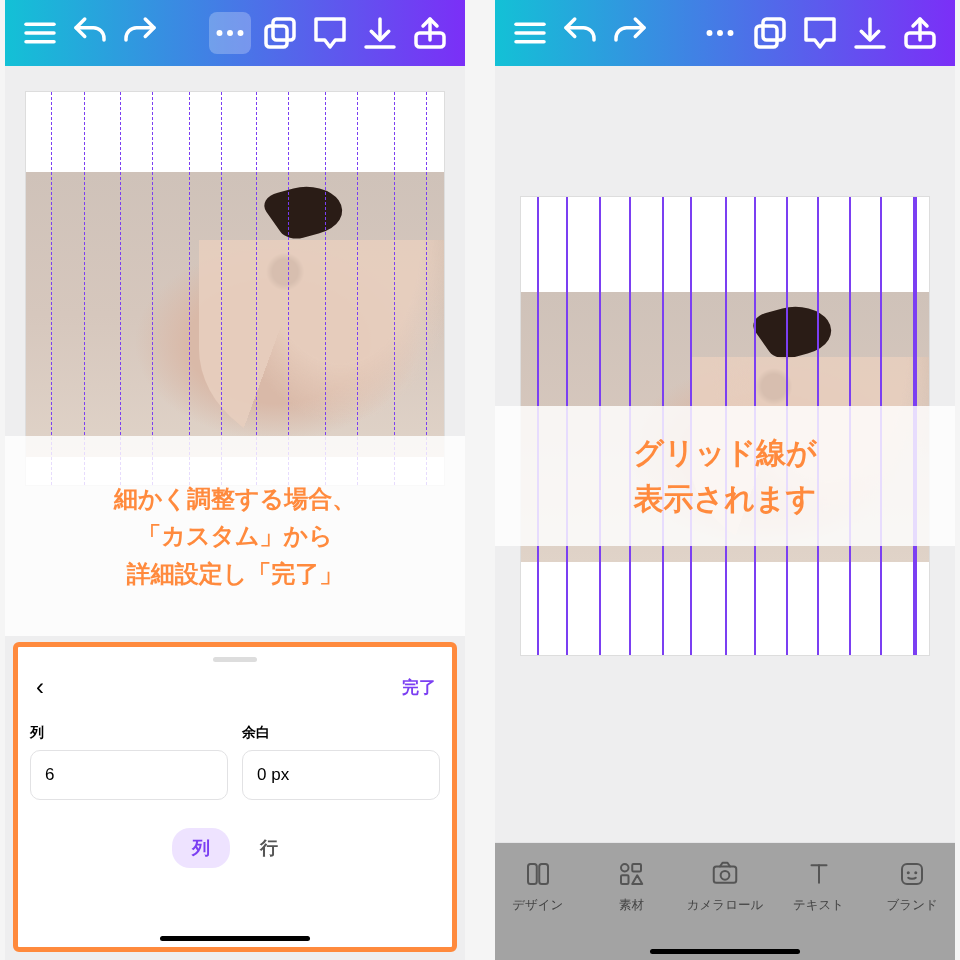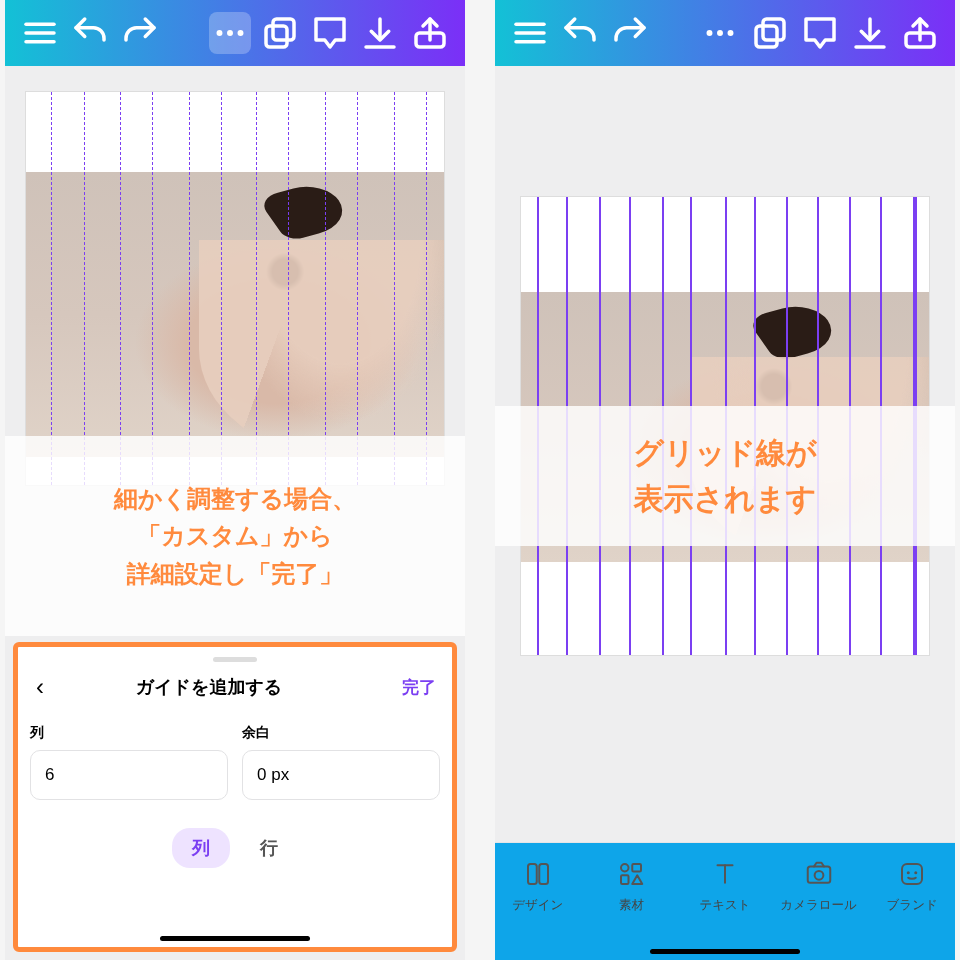--- a/index.html
+++ b/index.html
@@ -112,21 +112,21 @@
   .seg button {
     border:none; background:transparent; font-size:18px; font-weight:600; color:#555;
     padding:8px 20px; border-radius:18px; cursor:pointer;
   }
   .seg button.active { background:#eee3ff; color:var(--purple); }
   .homebar { position:absolute; bottom:6px; left:50%; transform:translateX(-50%);
              width:150px; height:5px; background:#000; border-radius:3px; }
 
   
   .bottom-nav {
-    position:absolute; left:0; right:0; bottom:0; height:118px; background:#0ea5e9;
+    position:absolute; left:0; right:0; bottom:0; height:118px; background:#a3a3a3;
     border-top:1px solid #e5e5e7; display:flex; align-items:flex-start;
     padding:16px 4px 0; gap:16px;justify-content:space-between;
   }
   .nav-item { flex:1; min-width:0; display:flex; flex-direction:column; align-items:center; gap:8px; cursor:pointer; }
   .nav-item svg { width:30px; height:30px; stroke:#555; fill:none; stroke-width:1.6; stroke-linecap:round; stroke-linejoin:round; }
   .nav-item span { font-size:12.5px; color:#444; white-space:nowrap; }
 </style>
 </head>
 <body>
 
@@ -204,21 +204,20 @@
         </div>
       </div>
       <div class="annot">
         <span>細かく調整する場合、<br>「カスタム」から<br>詳細設定し「完了」</span>
       </div>
 
       <div class="panel-frame">
         <div class="grab"></div>
         <div class="panel-header">
           <div class="back">‹</div>
-          <div class="panel-title">ガイドを追加する</div>
           <div class="done">完了</div>
         </div>
         <div class="fields">
           <div class="field">
             <label>列</label>
             <div class="box">6</div>
           </div>
           <div class="field">
             <label>余白</label>
             <div class="box">0 px</div>
@@ -321,32 +320,32 @@
             <svg viewBox="0 0 24 24">
               <circle cx="7" cy="7" r="3"></circle>
               <rect x="13" y="4" width="7" height="6" rx="1"></rect>
               <rect x="4" y="13" width="6" height="7" rx="1"></rect>
               <path d="M17 13l4 7h-8z"></path>
             </svg>
             <span>素材</span>
           </div>
           <div class="nav-item">
             <svg viewBox="0 0 24 24">
-              <path d="M6 5h12"></path>
-              <path d="M12 5v14"></path>
-            </svg>
-            <span>テキスト</span>
-          </div>
-          <div class="nav-item">
-            <svg viewBox="0 0 24 24">
               <rect x="3" y="6" width="18" height="13" rx="2"></rect>
               <circle cx="12" cy="13" r="3.5"></circle>
               <path d="M8 6l2-3h4l2 3"></path>
             </svg>
             <span>カメラロール</span>
+          </div>
+          <div class="nav-item">
+            <svg viewBox="0 0 24 24">
+              <path d="M6 5h12"></path>
+              <path d="M12 5v14"></path>
+            </svg>
+            <span>テキスト</span>
           </div>
           <div class="nav-item">
             <svg viewBox="0 0 24 24">
               <rect x="4" y="4" width="16" height="16" rx="4"></rect>
               <circle cx="9" cy="11" r="1.2" fill="#555" stroke="none"></circle>
               <circle cx="15" cy="11" r="1.2" fill="#555" stroke="none"></circle>
               <path d="M9 15c1 1 5 1 6 0"></path>
             </svg>
             <span>ブランド</span>
           </div>

